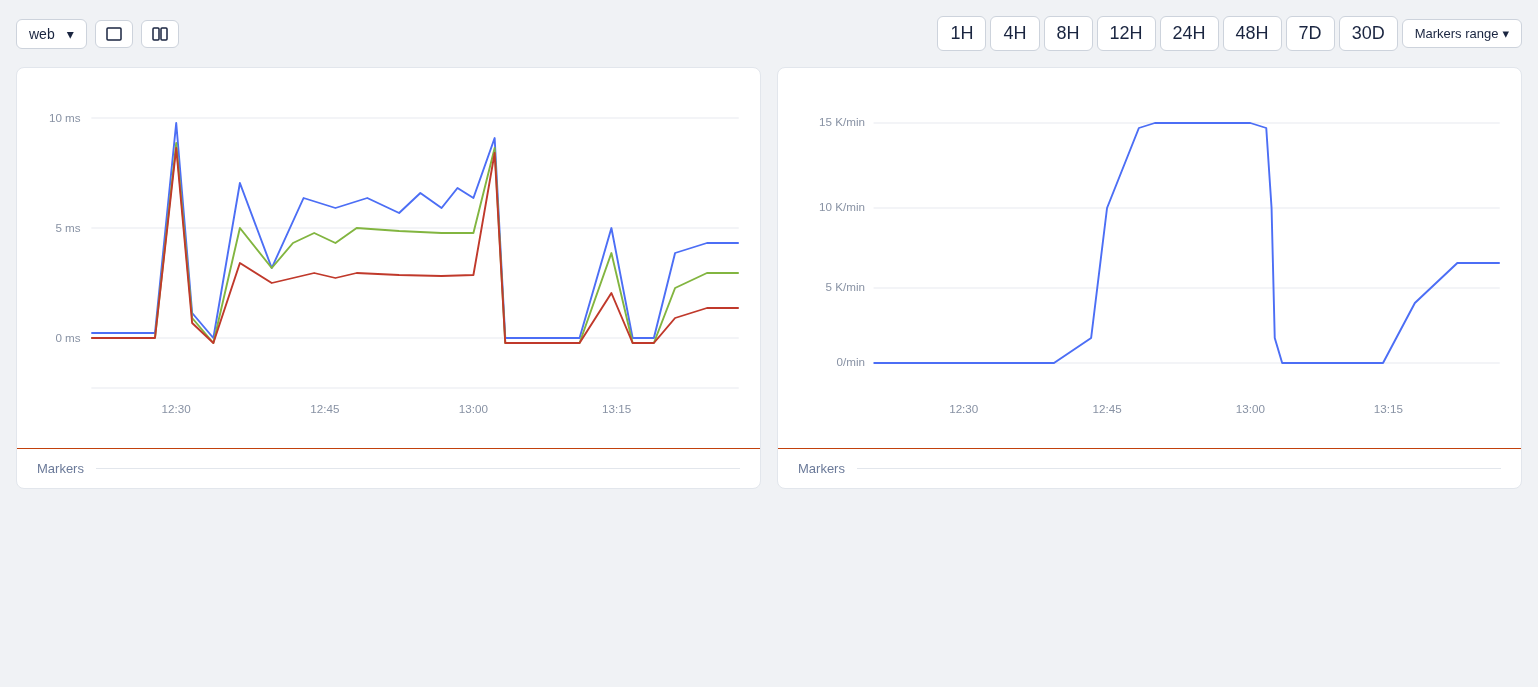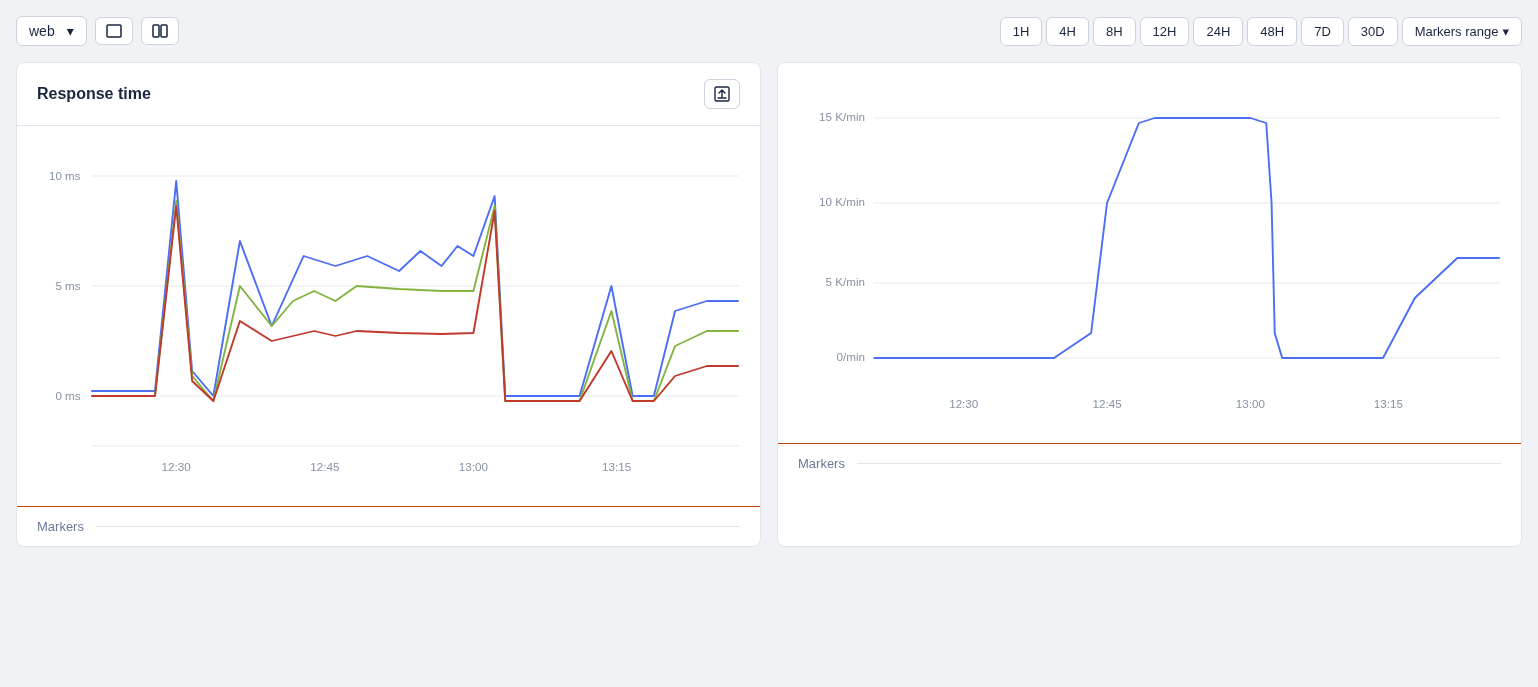--- a/index.html
+++ b/index.html
@@ -49,21 +49,21 @@
     .toolbar-right {
       display: flex;
       align-items: center;
       gap: 4px;
     }
     .time-btn {
       border: 1px solid #cdd3dc;
       background: #fff;
       border-radius: 6px;
       padding: 6px 12px;
-      font-size: 13px;
+      font-size: 18px;
       color: #1a2540;
       cursor: pointer;
     }
     .custom-range-btn {
       display: flex;
       align-items: center;
       gap: 4px;
       border: 1px solid #cdd3dc;
       background: #fff;
       border-radius: 6px;
@@ -175,30 +175,20 @@
     <button class="custom-range-btn">
       <span>Markers range</span>
       <span>▾</span>
     </button>
   </div>
 </div>
 
 <div class="charts-grid">
 
   <div class="chart-card">
-    <div class="chart-header">
-      <span class="chart-title">Response time</span>
-      <button class="export-btn">
-        <svg width="18" height="18" viewBox="0 0 18 18" fill="none">
-          <rect x="2" y="2" width="14" height="14" rx="1.5" stroke="#1a2540" stroke-width="1.4"></rect>
-          <path d="M6 8l3-3 3 3M9 5v7" stroke="#1a2540" stroke-width="1.4" stroke-linecap="round"></path>
-          <path d="M5 13h8" stroke="#1a2540" stroke-width="1.4" stroke-linecap="round"></path>
-        </svg>
-      </button>
-    </div>
     <div class="chart-body">
       <svg class="chart-svg" viewBox="0 0 700 380" preserveAspectRatio="none">
 
         <line x1="70" y1="50" x2="680" y2="50" class="grid-line"></line>
         <line x1="70" y1="160" x2="680" y2="160" class="grid-line"></line>
         <line x1="70" y1="270" x2="680" y2="270" class="grid-line"></line>
         <line x1="70" y1="320" x2="680" y2="320" class="grid-line"></line>
 
         <text x="60" y="54" class="y-label" text-anchor="end">10 ms</text>
         <text x="60" y="164" class="y-label" text-anchor="end">5 ms</text>

